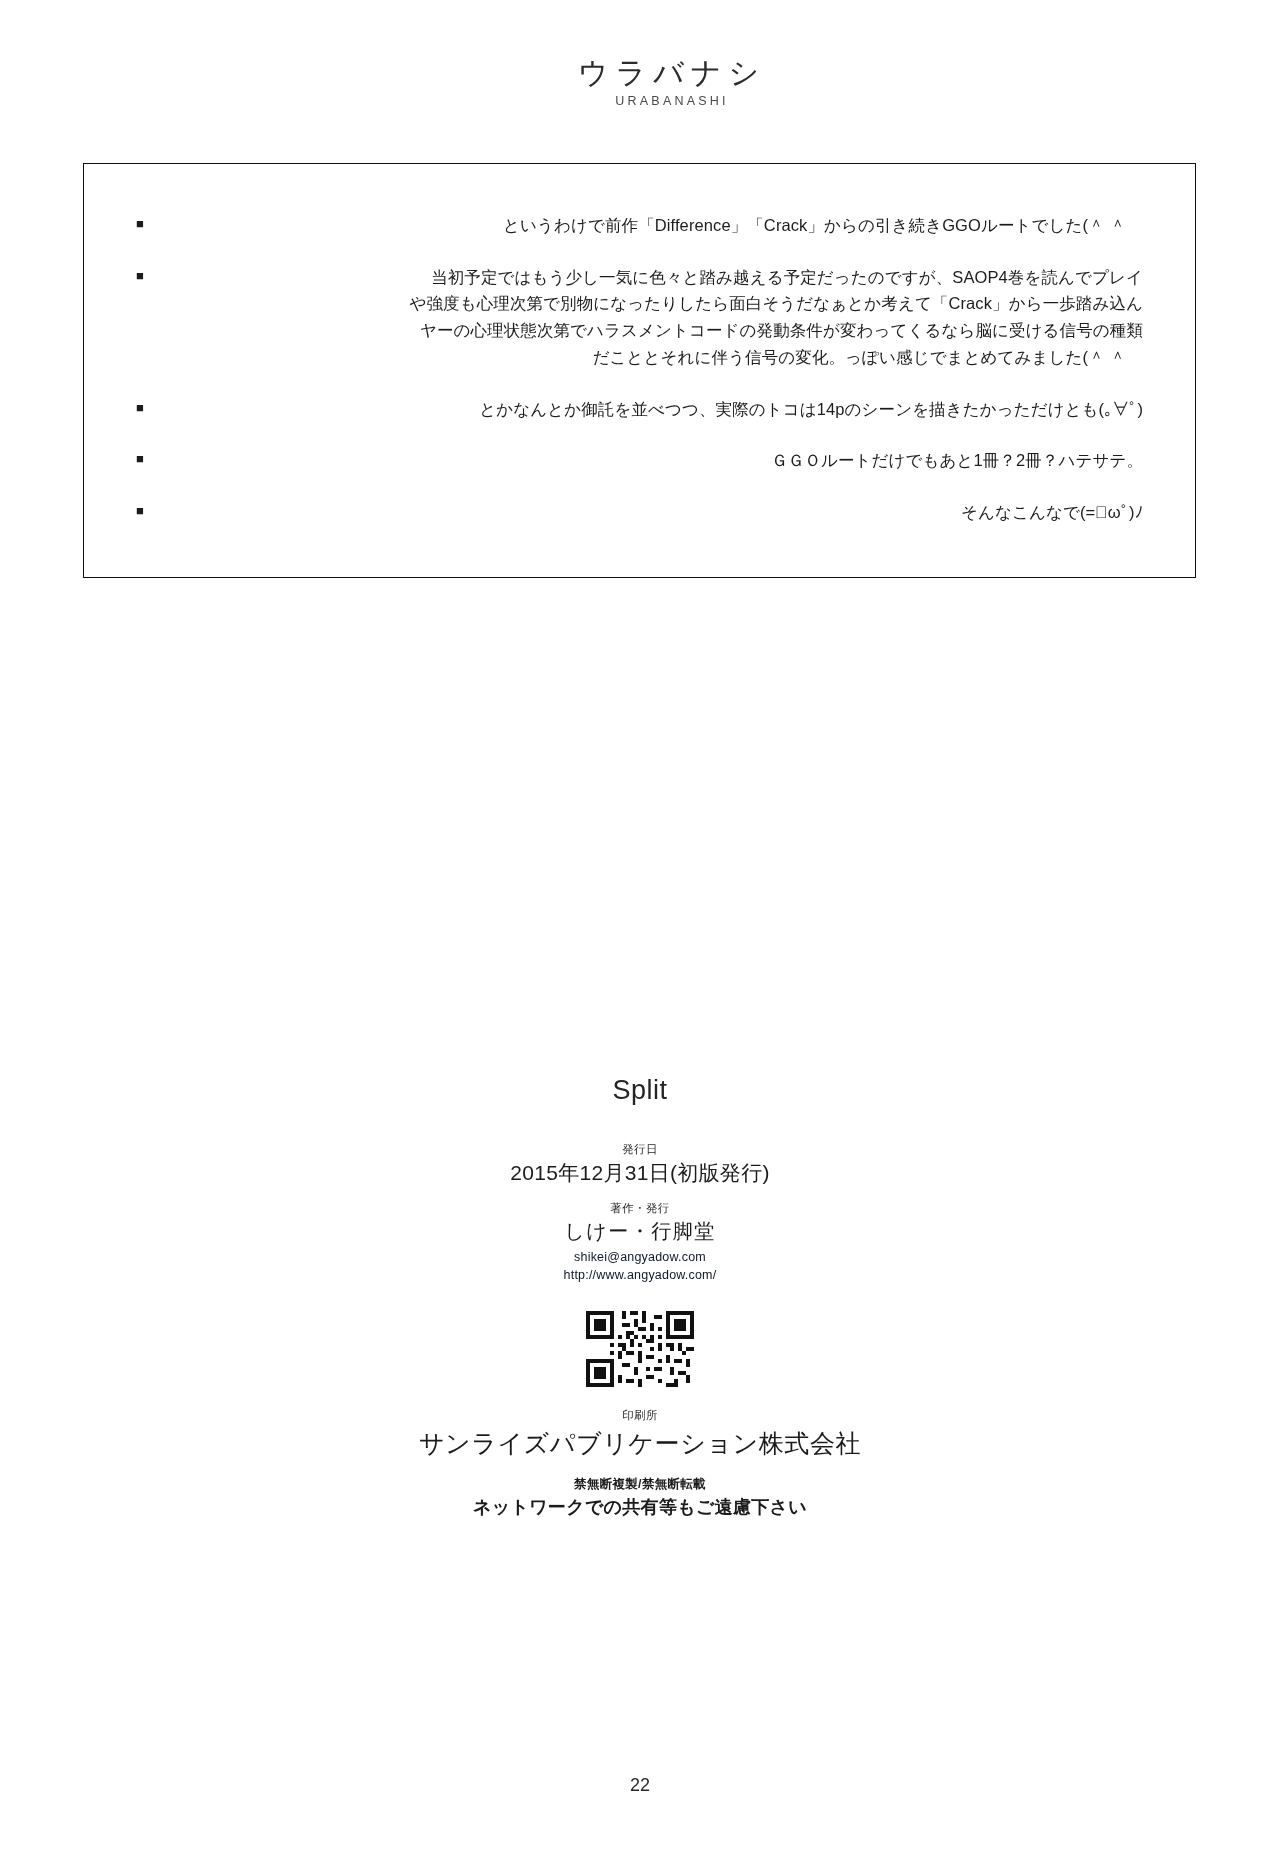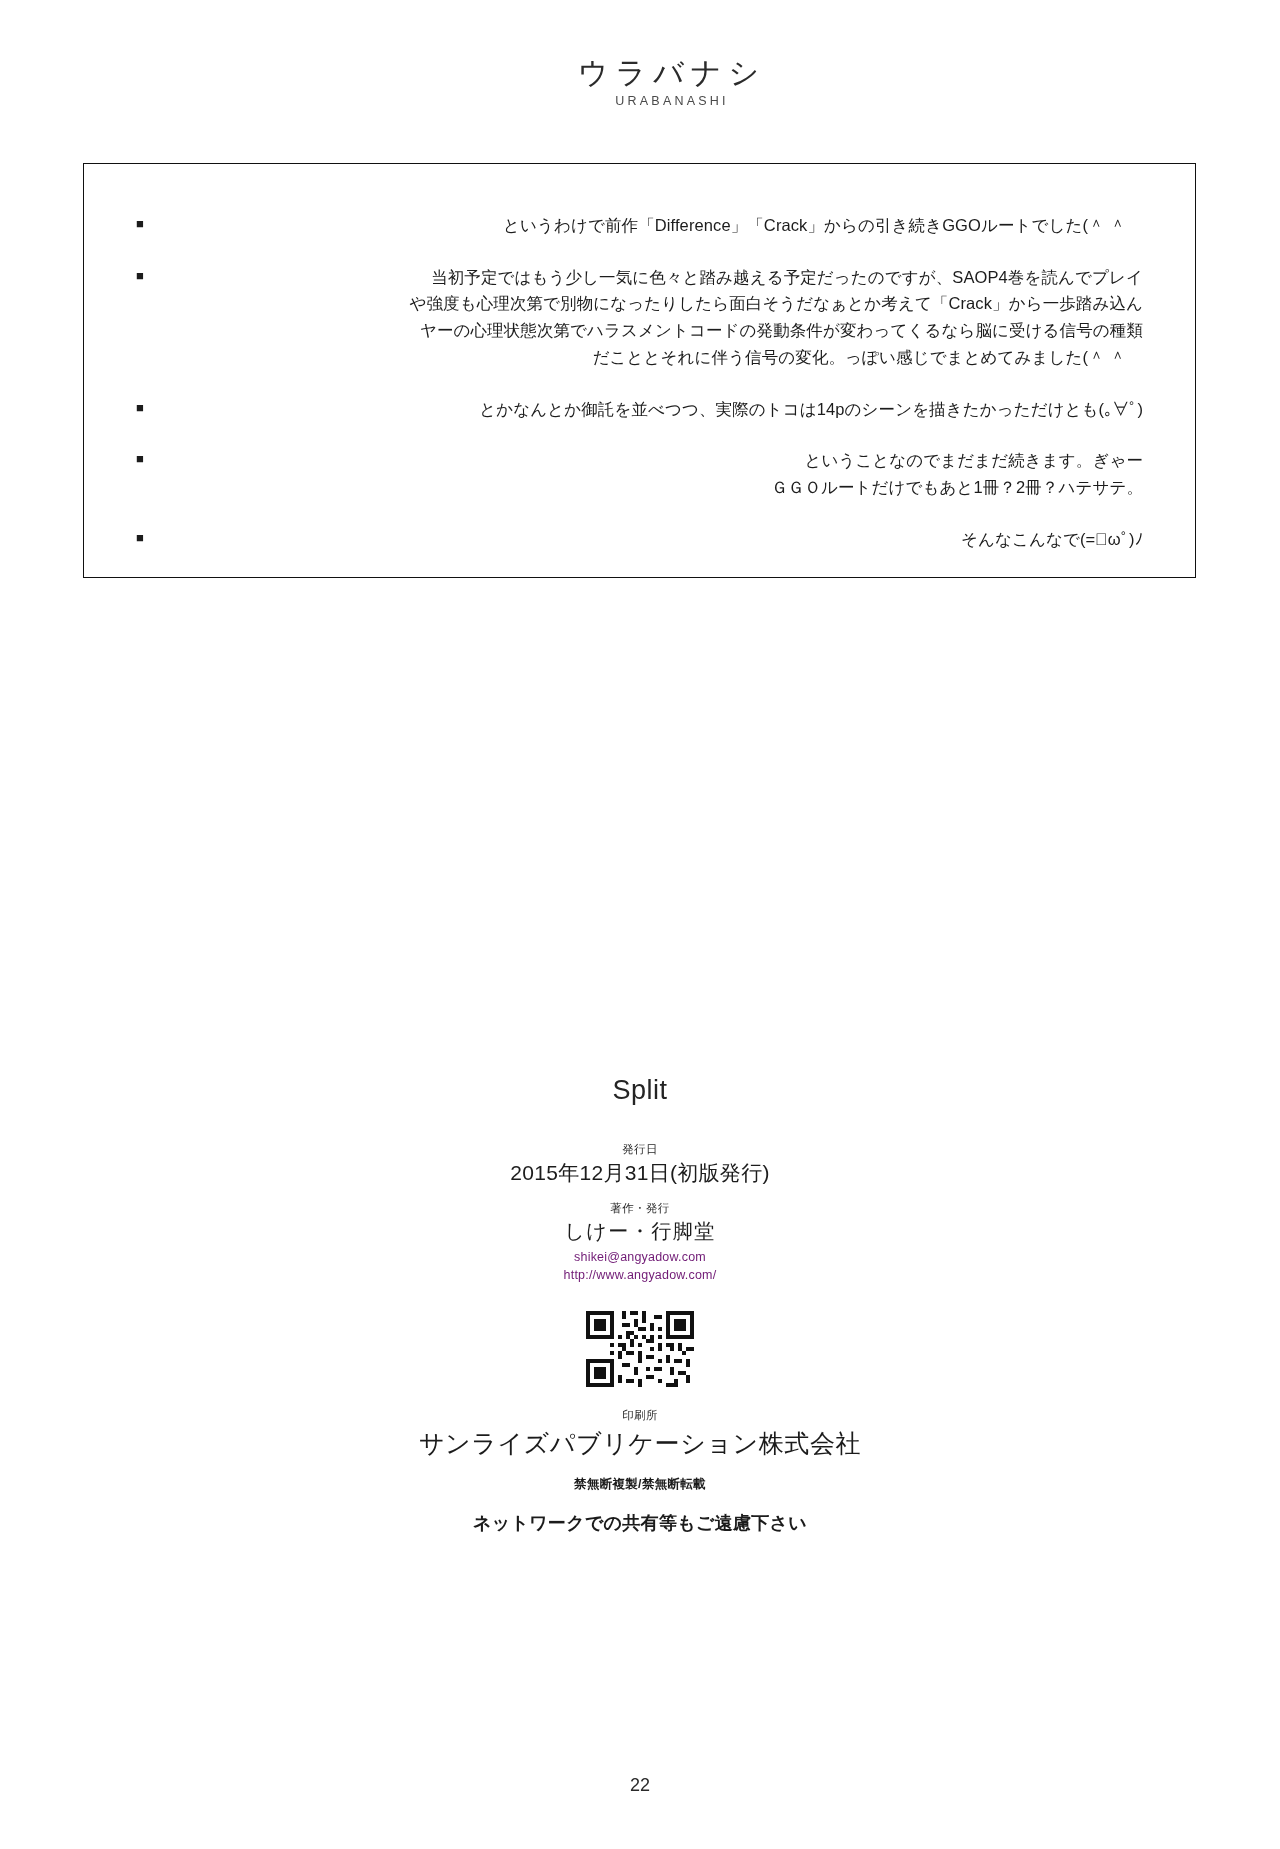--- a/index.html
+++ b/index.html
@@ -105,21 +105,21 @@
     margin-bottom: 14px;
   }
   .field-value-pub {
     font-size: 20px;
     color: #1c1c1c;
     letter-spacing: 1.5px;
     margin-bottom: 3px;
   }
   .contact-line {
     font-size: 12.5px;
-    color: #701a75;
+    color: #0f172a;
     letter-spacing: 0.2px;
     line-height: 1.45;
     text-align: center;
   }
 
   
   .qr-wrap {
     margin: 26px auto 20px auto;
     width: 108px;
     height: 78px;
@@ -137,21 +137,21 @@
     font-size: 25px;
     color: #1b1b1b;
     letter-spacing: 0.6px;
     margin-bottom: 16px;
   }
   .notice1 {
     font-size: 12.5px;
     font-weight: bold;
     color: #1b1b1b;
     letter-spacing: 0.3px;
-    margin-bottom: 18px;
+    margin-bottom: 2px;
   }
   .notice2 {
     font-size: 18px;
     font-weight: bold;
     color: #1b1b1b;
     letter-spacing: 0.3px;
   }
 
   .page-number {
     position: absolute;
@@ -194,21 +194,20 @@
     <div class="note">
       <span class="bullet">■</span>
       <span class="note-text">
         <span class="ln">とかなんとか御託を並べつつ、実際のトコは14pのシーンを描きたかっただけとも(｡∀ﾟ)</span>
       </span>
     </div>
 
     <div class="note">
       <span class="bullet">■</span>
       <span class="note-text">
-        <span class="ln">ということなのでまだまだ続きます。ぎゃー</span>
         <span class="ln">ＧＧＯルートだけでもあと1冊？2冊？ハテサテ。</span>
       </span>
     </div>
 
     <div class="note">
       <span class="bullet">■</span>
       <span class="note-text">
         <span class="ln">そんなこんなで(=ﾟωﾟ)ﾉ</span>
       </span>
     </div>

